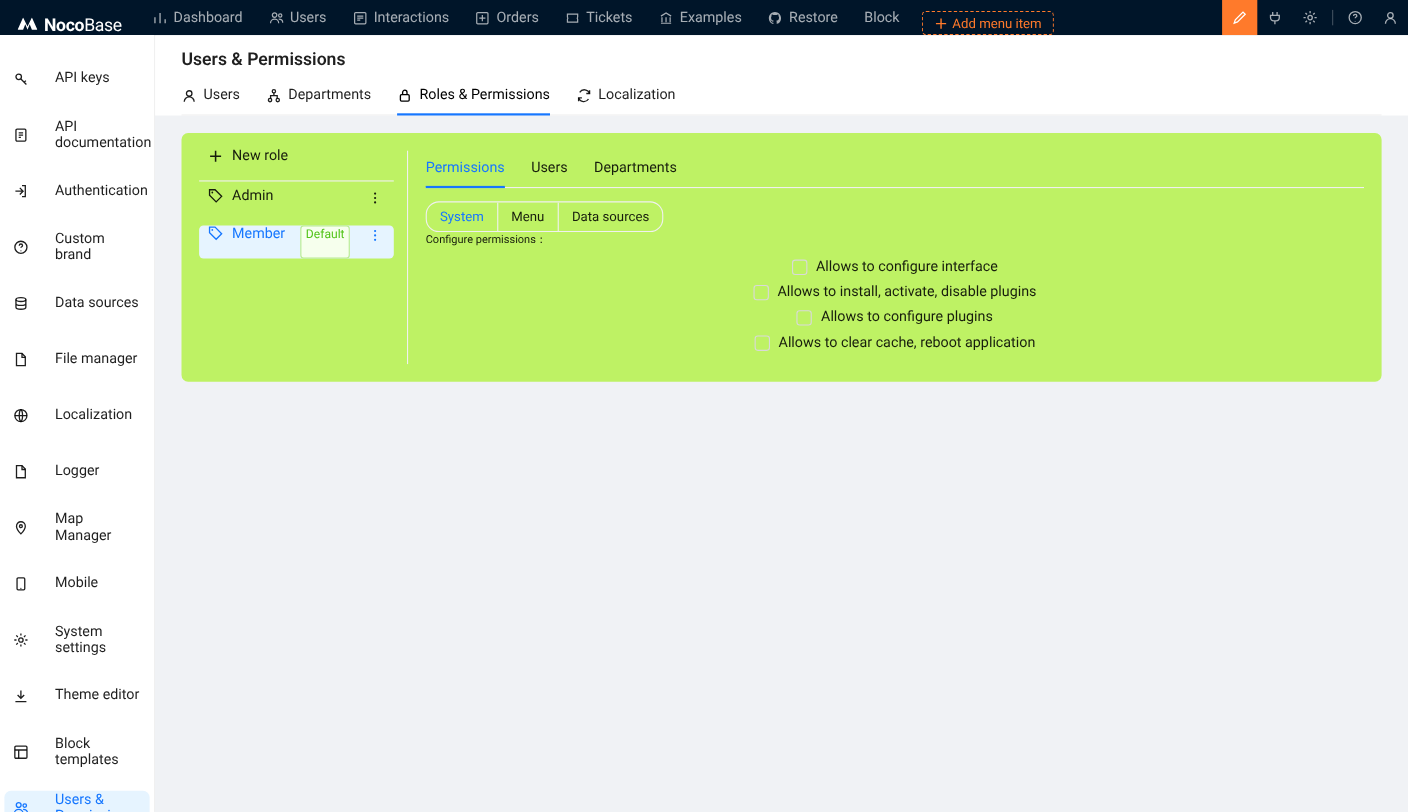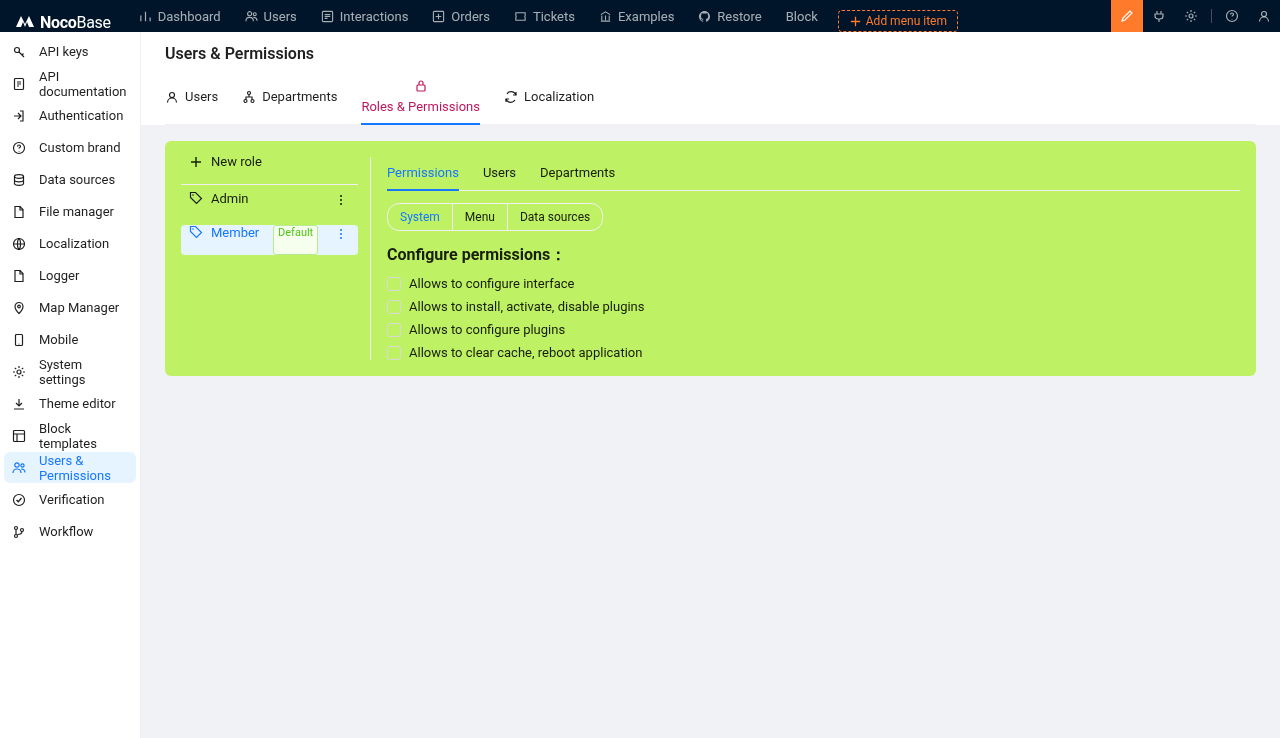--- a/index.html
+++ b/index.html
@@ -14,29 +14,29 @@
   .add-menu-item { border: 1px dashed #ff7a2b; color: #ff7a2b; border-radius: 4px; height: 22px; padding: 0 10px; margin-left: 8px; display: flex; align-items: center; gap: 4px; font-size: 12px; cursor: pointer; }
   .spacer { flex: 1; }
   .right-tools { display: flex; align-items: center; height: 100%; }
   .tool-btn { width: 32px; height: 32px; display: flex; align-items: center; justify-content: center; cursor: pointer; }
   .tool-btn.highlight { background: #ff7a2b; color: #fff; }
   .vr { width: 1px; height: 14px; background: rgba(255,255,255,0.25); margin: 0 4px; }
   svg { display: block; }
 
   .body { display: flex; height: 706px; }
   .sidebar { width: 141px; background: #fff; border-right: 1px solid #f0f0f0; padding: 4px; overflow-y: auto; }
-  .side-item { display: flex; align-items: center; gap: 13px; height: 31px; padding: 0 8px; font-size: 13px; color: rgba(0,0,0,0.88); border-radius: 6px; cursor: pointer; margin-bottom: 1px; }
+  .side-item { display: flex; align-items: center; gap: 24px; height: 31px; padding: 0 8px; font-size: 13px; color: rgba(0,0,0,0.88); border-radius: 6px; cursor: pointer; margin-bottom: 1px; margin-top: 20px; }
   .side-item.active { background: #e6f4ff; color: #1677ff; }
 
   .main { flex: 1; display: flex; flex-direction: column; }
   .page-head { background: #fff; padding: 12px 24px 0 24px; }
   .page-title { font-size: 16px; font-weight: 600; color: rgba(0,0,0,0.88); margin-bottom: 8px; }
   .tabs-l1 { display: flex; gap: 24px; border-bottom: 1px solid #f0f0f0; }
   .tab-l1 { display: flex; align-items: center; gap: 6px; padding: 8px 0 10px 0; font-size: 13px; cursor: pointer; position: relative; }
-  .tab-l1.active { color: #be185d; flex-direction: column; }
+  .tab-l1.active { color: #000000; }
   .tab-l1.active::after { content: ""; position: absolute; bottom: -1px; left: 0; right: 0; height: 2px; background: #1677ff; }
 
   .content { padding: 16px 24px; }
   .card { background: #bef264; border-radius: 6px; display: flex; padding: 16px; min-height: 226px; }
   .roles-col { width: 190px; border-right: 1px solid #f0f0f0; padding-right: 12px; }
   .new-role { display: flex; align-items: center; gap: 8px; height: 28px; font-size: 13px; cursor: pointer; padding: 0 8px; margin-bottom: 6px; border-bottom: 1px solid #f0f0f0; padding-bottom: 18px; }
   .role-item { display: flex; gap: 8px; height: 30px; padding: 0 8px; border-radius: 4px; font-size: 13px; cursor: pointer; margin-top: 4px; position: relative; }
   .role-item.selected { background: #e6f4ff; color: #1677ff; }
   .role-item .more { margin-left: auto; padding: 2px; cursor: pointer; }
   .badge-default { font-size: 11px; background:#f6ffed; color:#52c41a; border:1px solid #b7eb8f; border-radius:3px; padding: 0 4px; margin-left: auto; }
@@ -46,22 +46,22 @@
   .tabs-l2 { display: flex; gap: 24px; border-bottom: 1px solid #f0f0f0; font-size: 13px; }
   .tab-l2 { padding: 8px 0 10px 0; cursor: pointer; position: relative; }
   .tab-l2.active { color: #1677ff; }
   .tab-l2.active::after { content: ""; position: absolute; bottom: -1px; left: 0; right: 0; height: 2px; background: #1677ff; }
 
   .subtabs { display: flex; margin-top: 12px; font-size: 12px; border: 1px solid #f0f0f0; border-radius: 12px; width: fit-content; overflow: hidden; }
   .subtab { padding: 6px 12px; cursor: pointer; border-right: 1px solid #f0f0f0; }
   .subtab:last-child { border-right: none; }
   .subtab.active { color: #1677ff; }
 
-  .perm-title { font-size: 16px; font-weight: 700; margin-top: 14px; margin-bottom: 10px; }
-  .perm-list { display: flex; flex-direction: column; gap: 8px; }
+  .perm-title { font-size: 10px; font-weight: 400; margin-bottom: 10px; }
+  .perm-list { display: flex; flex-direction: column; gap: 8px; align-items: center; }
   .perm-row { display: flex; align-items: center; gap: 8px; font-size: 13px; }
   .chk { width: 14px; height: 14px; border: 1px solid #d9d9d9; border-radius: 3px; cursor: pointer; flex-shrink: 0; }
 
   .icon { width: 14px; height: 14px; flex-shrink: 0; }
   .icon-top { width: 13px; height: 13px; }
 </style>
 </head>
 <body>
 
 <svg width="0" height="0" style="position:absolute">

